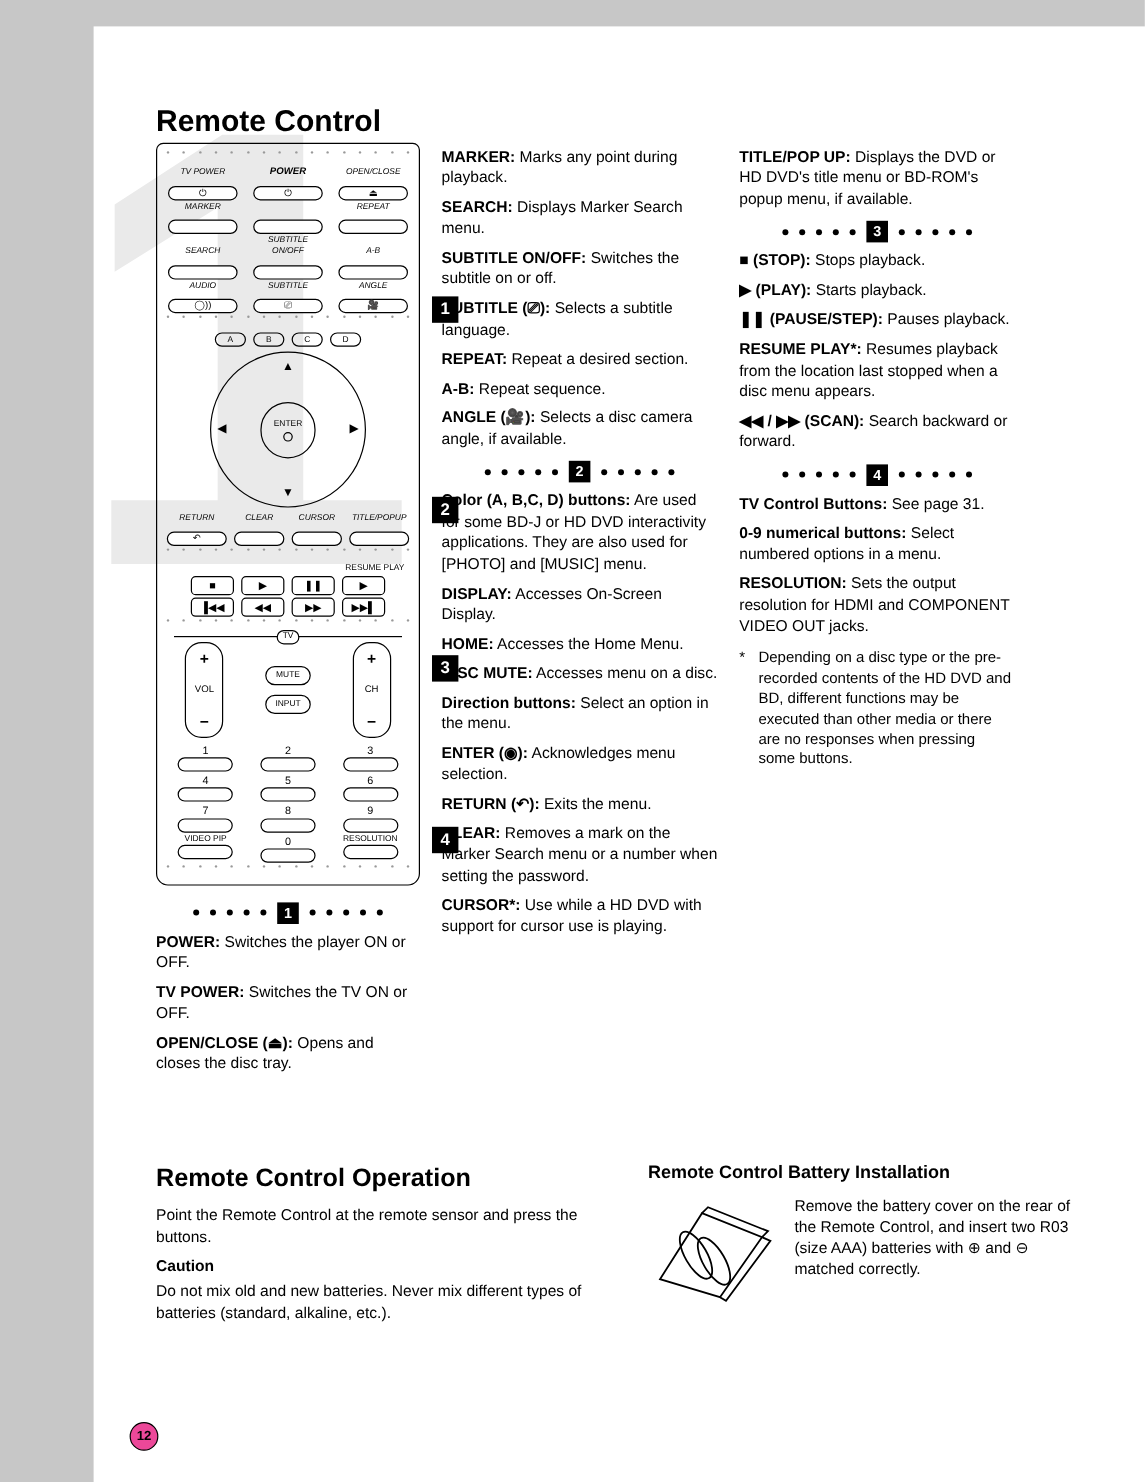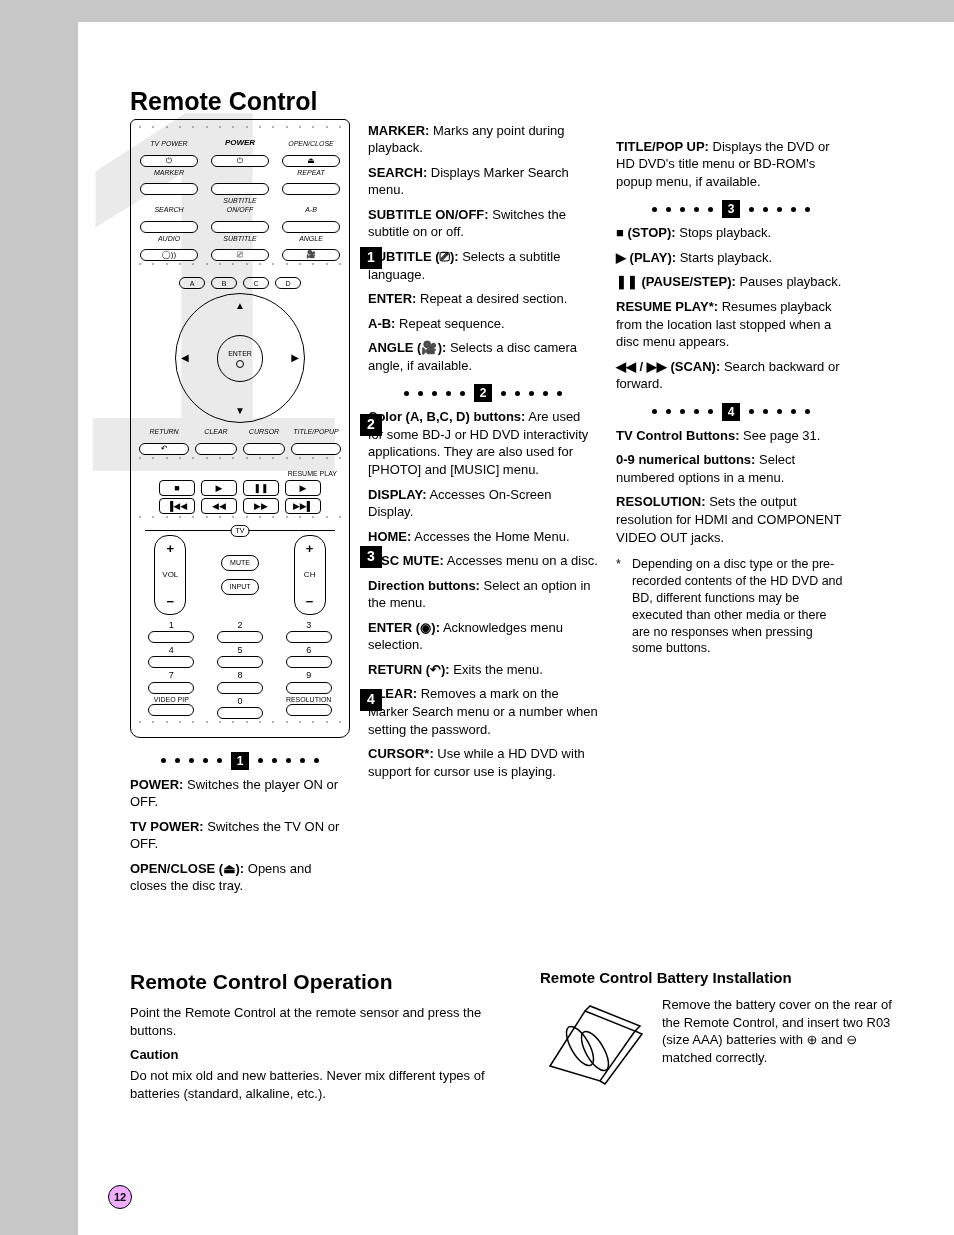--- a/index.html
+++ b/index.html
@@ -59,21 +59,21 @@
   .three-col {
     display: flex;
     gap: 18px;
   }
   .col {
     flex: 1 1 0;
     min-width: 0;
   }
   .col1 { flex: 0 0 220px; }
   .col2 { flex: 0 0 230px; }
-  .col3 { flex: 0 0 230px; margin-top: 16px; }
+  .col3 { flex: 0 0 230px; }
 
   
   .remote {
     border: 1.5px solid #000;
     border-radius: 6px 6px 10px 10px;
     padding: 6px 6px 6px 6px;
     margin-bottom: 14px;
     font-size: 8px;
     text-align: center;
   }
@@ -168,21 +168,21 @@
     bottom: 26px;
     width: 22px;
     height: 22px;
     border: 1.5px solid #000;
     border-radius: 50%;
     display: flex;
     align-items: center;
     justify-content: center;
     font-size: 11px;
     font-weight: 700;
-    background: #f0abfc;
+    background: #ec4899;
     z-index: 3;
   }
   .footnote { font-size: 12.5px; margin-top:10px; display:flex; gap:6px;}
   .footnote .star{flex:0 0 10px;}
 </style>
 </head>
 <body>
 
 <div class="page">
   <div class="gray-top"></div>
@@ -501,21 +501,21 @@
         <p class="item"><span class="b">POWER:</span><span> Switches the player ON or OFF.</span></p>
         <p class="item"><span class="b">TV POWER:</span><span> Switches the TV ON or OFF.</span></p>
         <p class="item"><span class="b"><span>OPEN/CLOSE (</span><span class="sym">⏏</span><span>):</span></span><span> Opens and closes the disc tray.</span></p>
       </div>
 
       <div class="col col2">
         <p class="item"><span class="b">MARKER:</span><span> Marks any point during playback.</span></p>
         <p class="item"><span class="b">SEARCH:</span><span> Displays Marker Search menu.</span></p>
         <p class="item"><span class="b">SUBTITLE ON/OFF:</span><span> Switches the subtitle on or off.</span></p>
         <p class="item"><span class="b"><span>SUBTITLE (</span><span class="sym">⎚</span><span>):</span></span><span> Selects a subtitle language.</span></p>
-        <p class="item"><span class="b">ENTER:</span><span> Repeat a desired section.</span></p>
+        <p class="item"><span class="b">REPEAT:</span><span> Repeat a desired section.</span></p>
         <p class="item"><span class="b">A-B:</span><span> Repeat sequence.</span></p>
         <p class="item"><span class="b"><span>ANGLE (</span><span class="sym">🎥</span><span>):</span></span><span> Selects a disc camera angle, if available.</span></p>
 
         <div class="dot-divider">
           <span class="d"></span>
             <span class="d"></span>
             <span class="d"></span>
             <span class="d"></span>
             <span class="d"></span>
           <span class="num">2</span>

